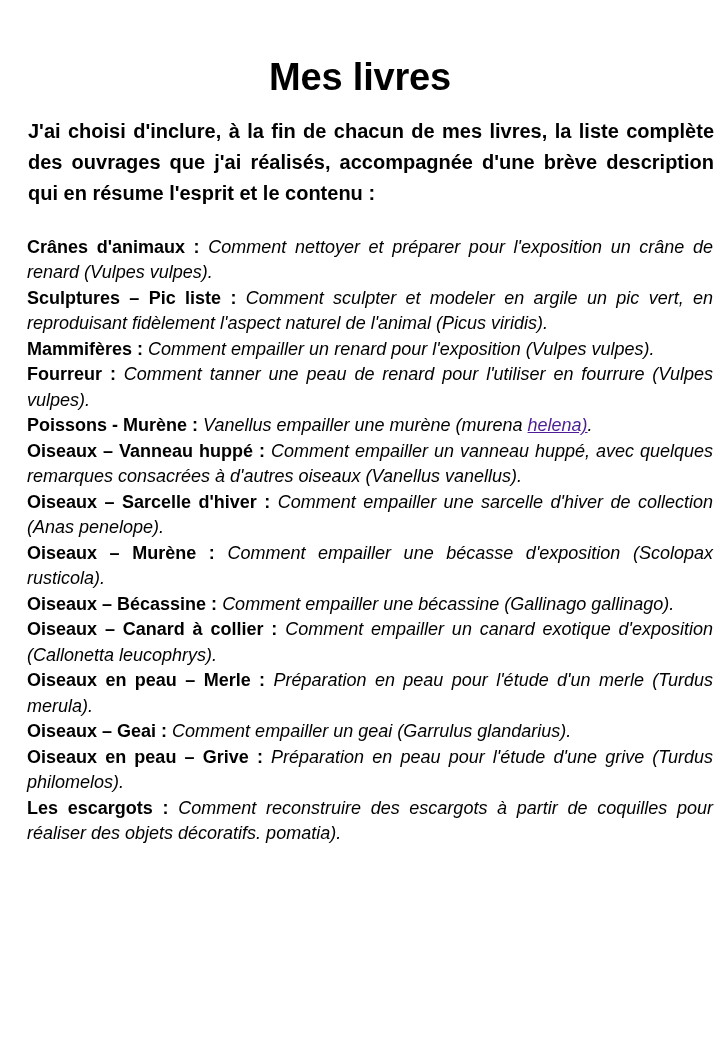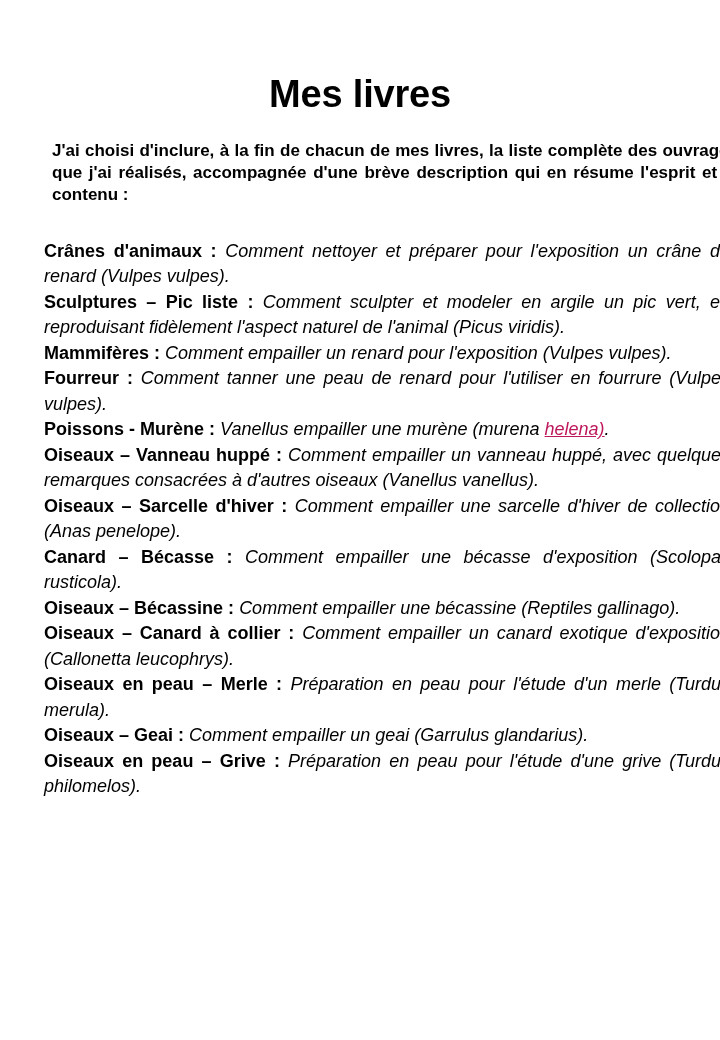--- a/index.html
+++ b/index.html
@@ -12,21 +12,21 @@
     width: 720px;
     height: 1040px;
     font-family: "Liberation Sans", sans-serif;
     color: #000000;
     -webkit-font-smoothing: antialiased;
   }
   .page {
     box-sizing: border-box;
     width: 720px;
     height: 1040px;
-    padding: 17px;
+    padding: 0;
     position: relative;
     background: #ffffff;
     overflow: hidden;
     border-radius: 20px;
   }
   .doc-title {
     text-align: center;
     font-size: 38px;
     font-weight: bold;
     line-height: 1.05;
@@ -35,24 +35,24 @@
     letter-spacing: -0.2px;
   }
   .content {
     padding: 0 8px 0 27px;
     box-sizing: border-box;
     width: 720px;
   }
   .intro {
     text-align: justify;
     text-justify: inter-word;
-    font-size: 17px;
+    font-size: 20px;
     font-weight: bold;
-    line-height: 22px;
-    margin: 8px;
+    line-height: 31px;
+    margin: 1px;
     padding-top: 17px;
     width: 686px;
   }
   .entries {
     padding-top: 25px;
     width: 686px;
   }
   .entry {
     text-align: justify;
     text-justify: inter-word;
@@ -62,21 +62,21 @@
     font-style: italic;
   }
   .entry .label {
     font-weight: bold;
     font-style: normal;
   }
   .entry .desc {
     font-style: italic;
   }
   .link {
-    color: #be185d;
+    color: #4c1d95;
     font-style: italic;
   }
   .tail {
     font-style: italic;
   }
 </style>
 </head>
 <body>
 
 <div class="page">
@@ -88,23 +88,24 @@
     <p class="intro">J'ai choisi d'inclure, à la fin de chacun de mes livres, la liste complète des ouvrages que j'ai réalisés, accompagnée d'une brève description qui en résume l'esprit et le contenu :</p>
 
     <div class="entries">
         <p class="entry"><span class="label">Crânes d'animaux :</span> <span class="desc">Comment nettoyer et préparer pour l'exposition un crâne de renard (Vulpes vulpes).</span></p>
         <p class="entry"><span class="label">Sculptures – Pic liste :</span> <span class="desc">Comment sculpter et modeler en argile un pic vert, en reproduisant fidèlement l'aspect naturel de l'animal (Picus viridis).</span></p>
         <p class="entry"><span class="label">Mammifères :</span> <span class="desc">Comment empailler un renard pour l'exposition (Vulpes vulpes).</span></p>
         <p class="entry"><span class="label">Fourreur :</span> <span class="desc">Comment tanner une peau de renard pour l'utiliser en fourrure (Vulpes vulpes).</span></p>
         <p class="entry"><span class="label">Poissons - Murène :</span> <span class="desc">Vanellus empailler une murène (murena </span><a class="link" href="#">helena)</a><span class="tail">.</span></p>
         <p class="entry"><span class="label">Oiseaux – Vanneau huppé :</span> <span class="desc">Comment empailler un vanneau huppé, avec quelques remarques consacrées à d'autres oiseaux (Vanellus vanellus).</span></p>
         <p class="entry"><span class="label">Oiseaux – Sarcelle d'hiver :</span> <span class="desc">Comment empailler une sarcelle d'hiver de collection (Anas penelope).</span></p>
-        <p class="entry"><span class="label">Canard – Bécasse :</span> <span class="desc">Comment empailler une bécasse d'exposition (Scolopax rusticola).</span></p>
-        <p class="entry"><span class="label">Oiseaux – Bécassine :</span> <span class="desc">Comment empailler une bécassine (Reptiles gallinago).</span></p>
+        <p class="entry"><span class="label">Oiseaux – Murène :</span> <span class="desc">Comment empailler une bécasse d'exposition (Scolopax rusticola).</span></p>
+        <p class="entry"><span class="label">Oiseaux – Bécassine :</span> <span class="desc">Comment empailler une bécassine (Gallinago gallinago).</span></p>
         <p class="entry"><span class="label">Oiseaux – Canard à collier :</span> <span class="desc">Comment empailler un canard exotique d'exposition (Callonetta leucophrys).</span></p>
         <p class="entry"><span class="label">Oiseaux en peau – Merle :</span> <span class="desc">Préparation en peau pour l'étude d'un merle (Turdus merula).</span></p>
         <p class="entry"><span class="label">Oiseaux – Geai :</span> <span class="desc">Comment empailler un geai (Garrulus glandarius).</span></p>
         <p class="entry"><span class="label">Oiseaux en peau – Grive :</span> <span class="desc">Préparation en peau pour l'étude d'une grive (Turdus philomelos).</span></p>
+        <p class="entry"><span class="label">Les escargots :</span> <span class="desc">Comment reconstruire des escargots à partir de coquilles pour réaliser des objets décoratifs. pomatia).</span></p>
       </div>
 
   </div>
 
 </div>
 
 </body></html>

